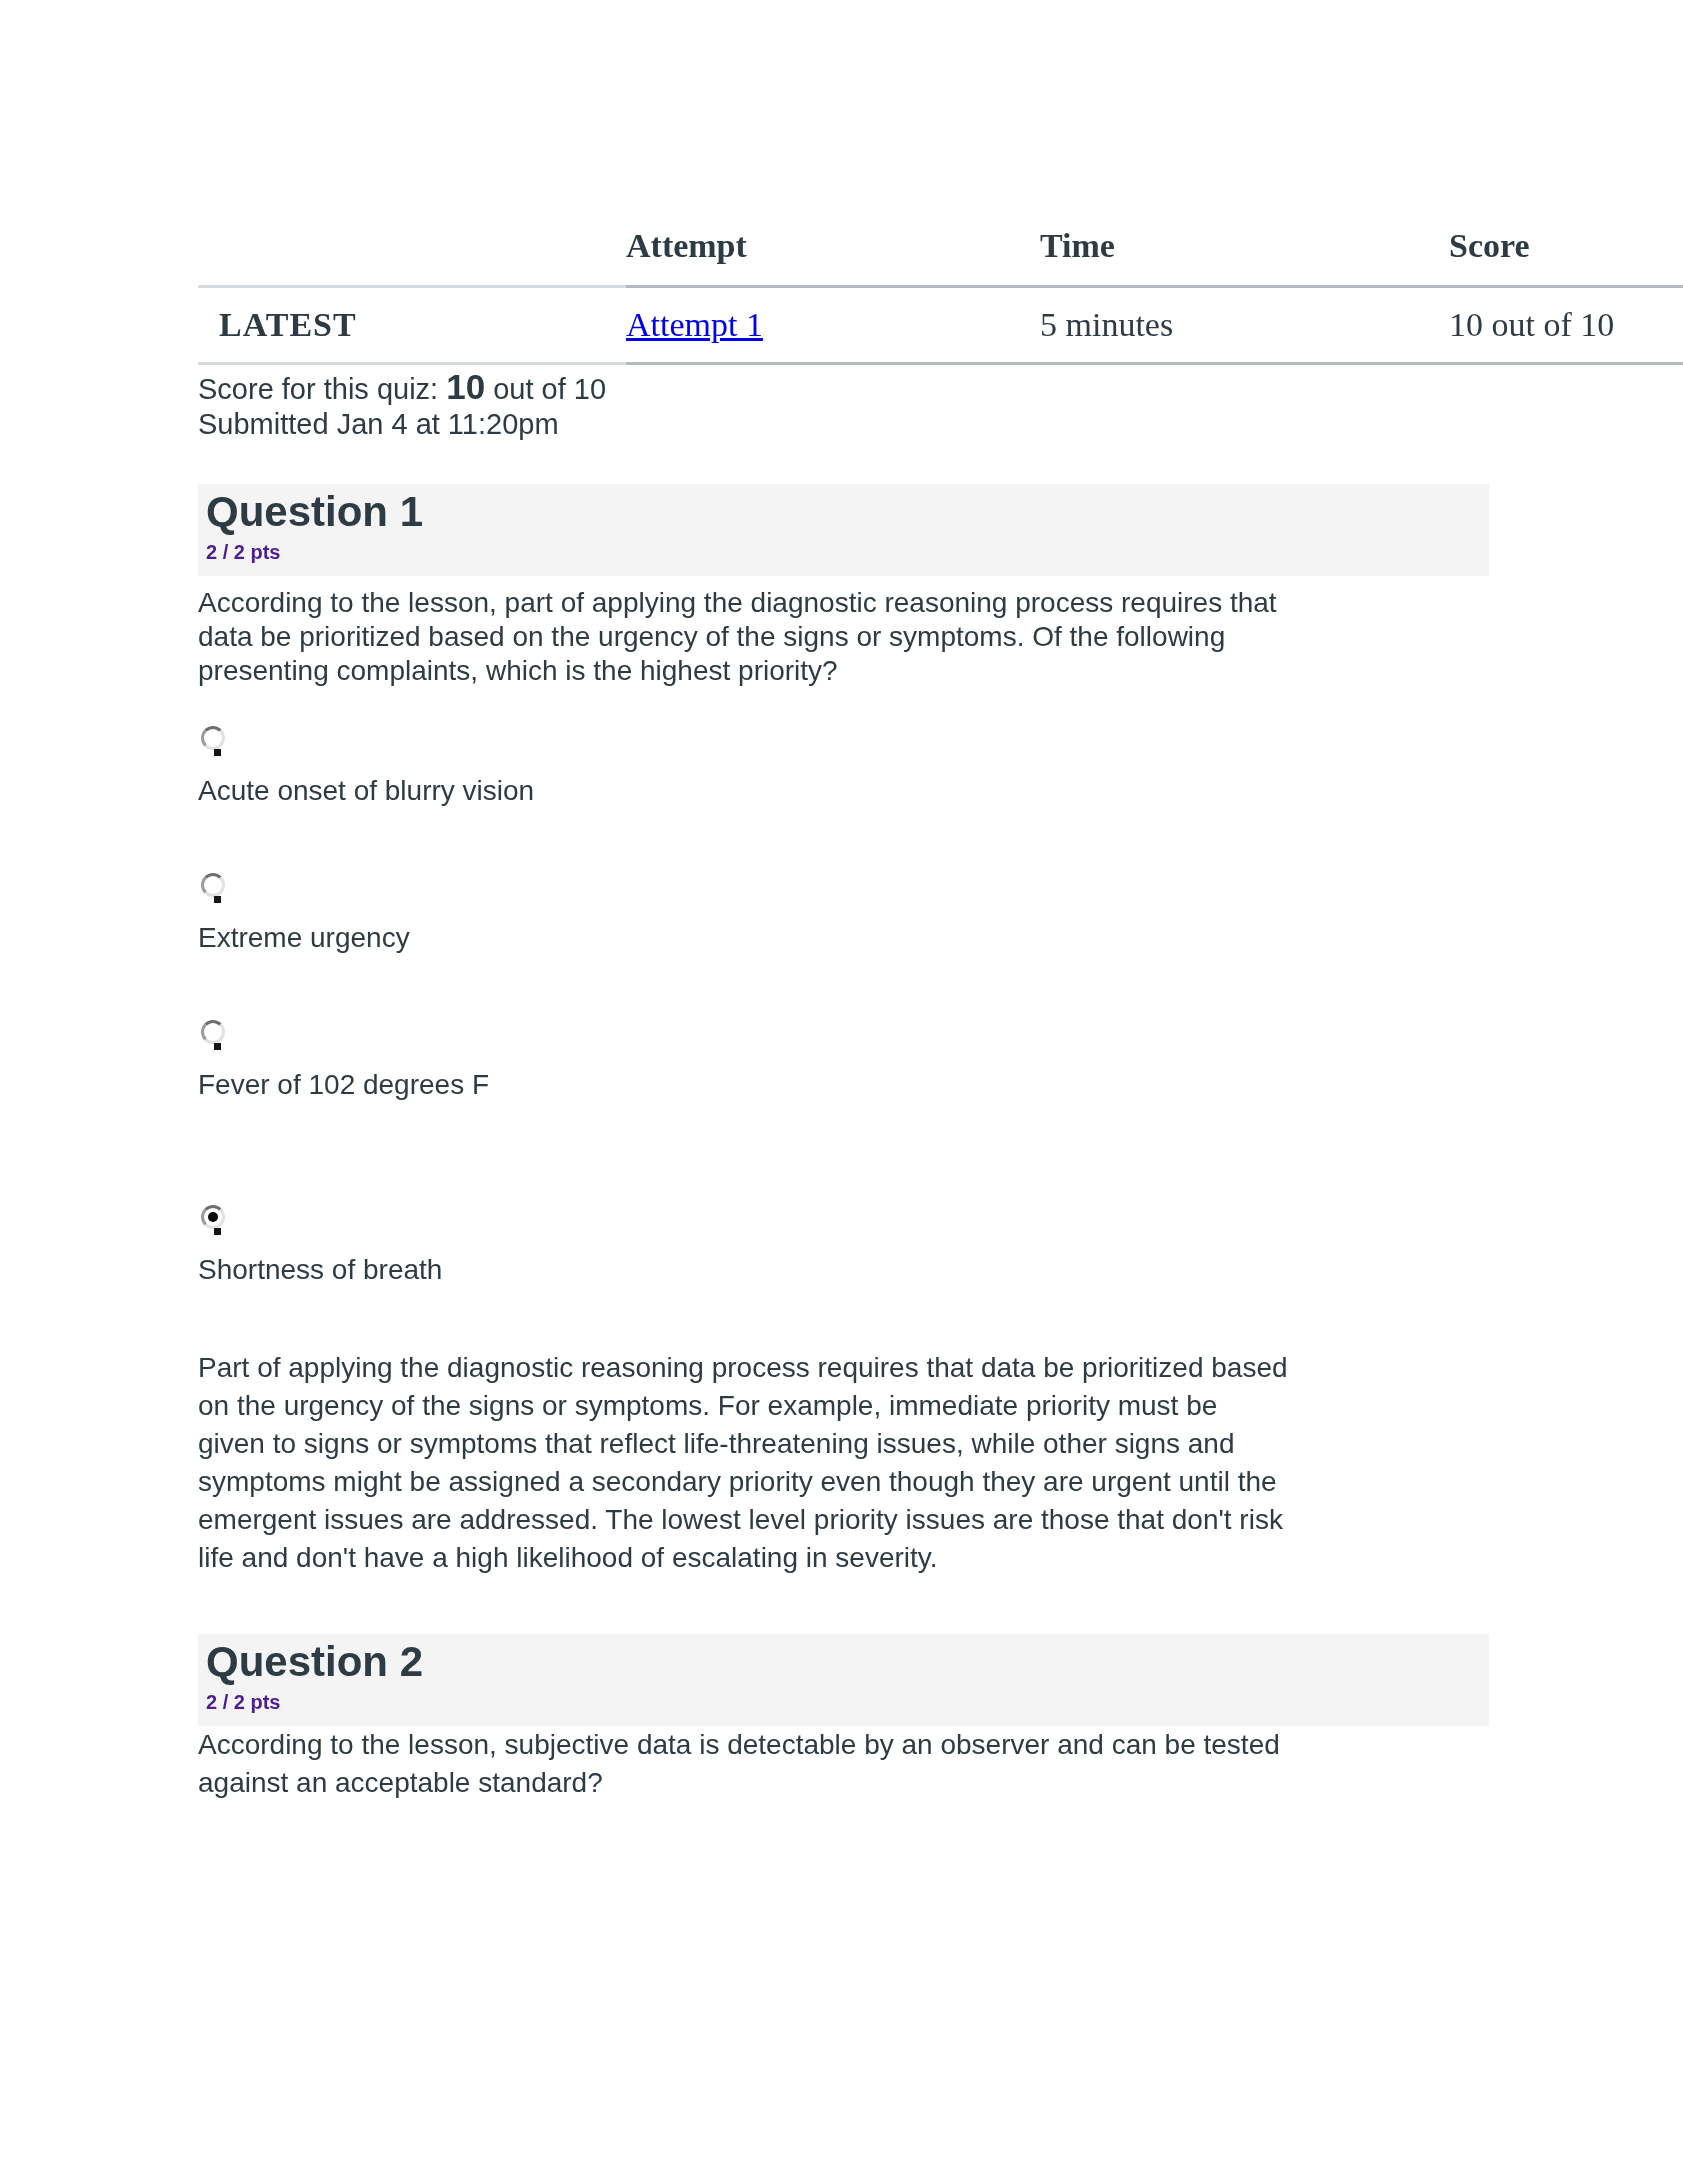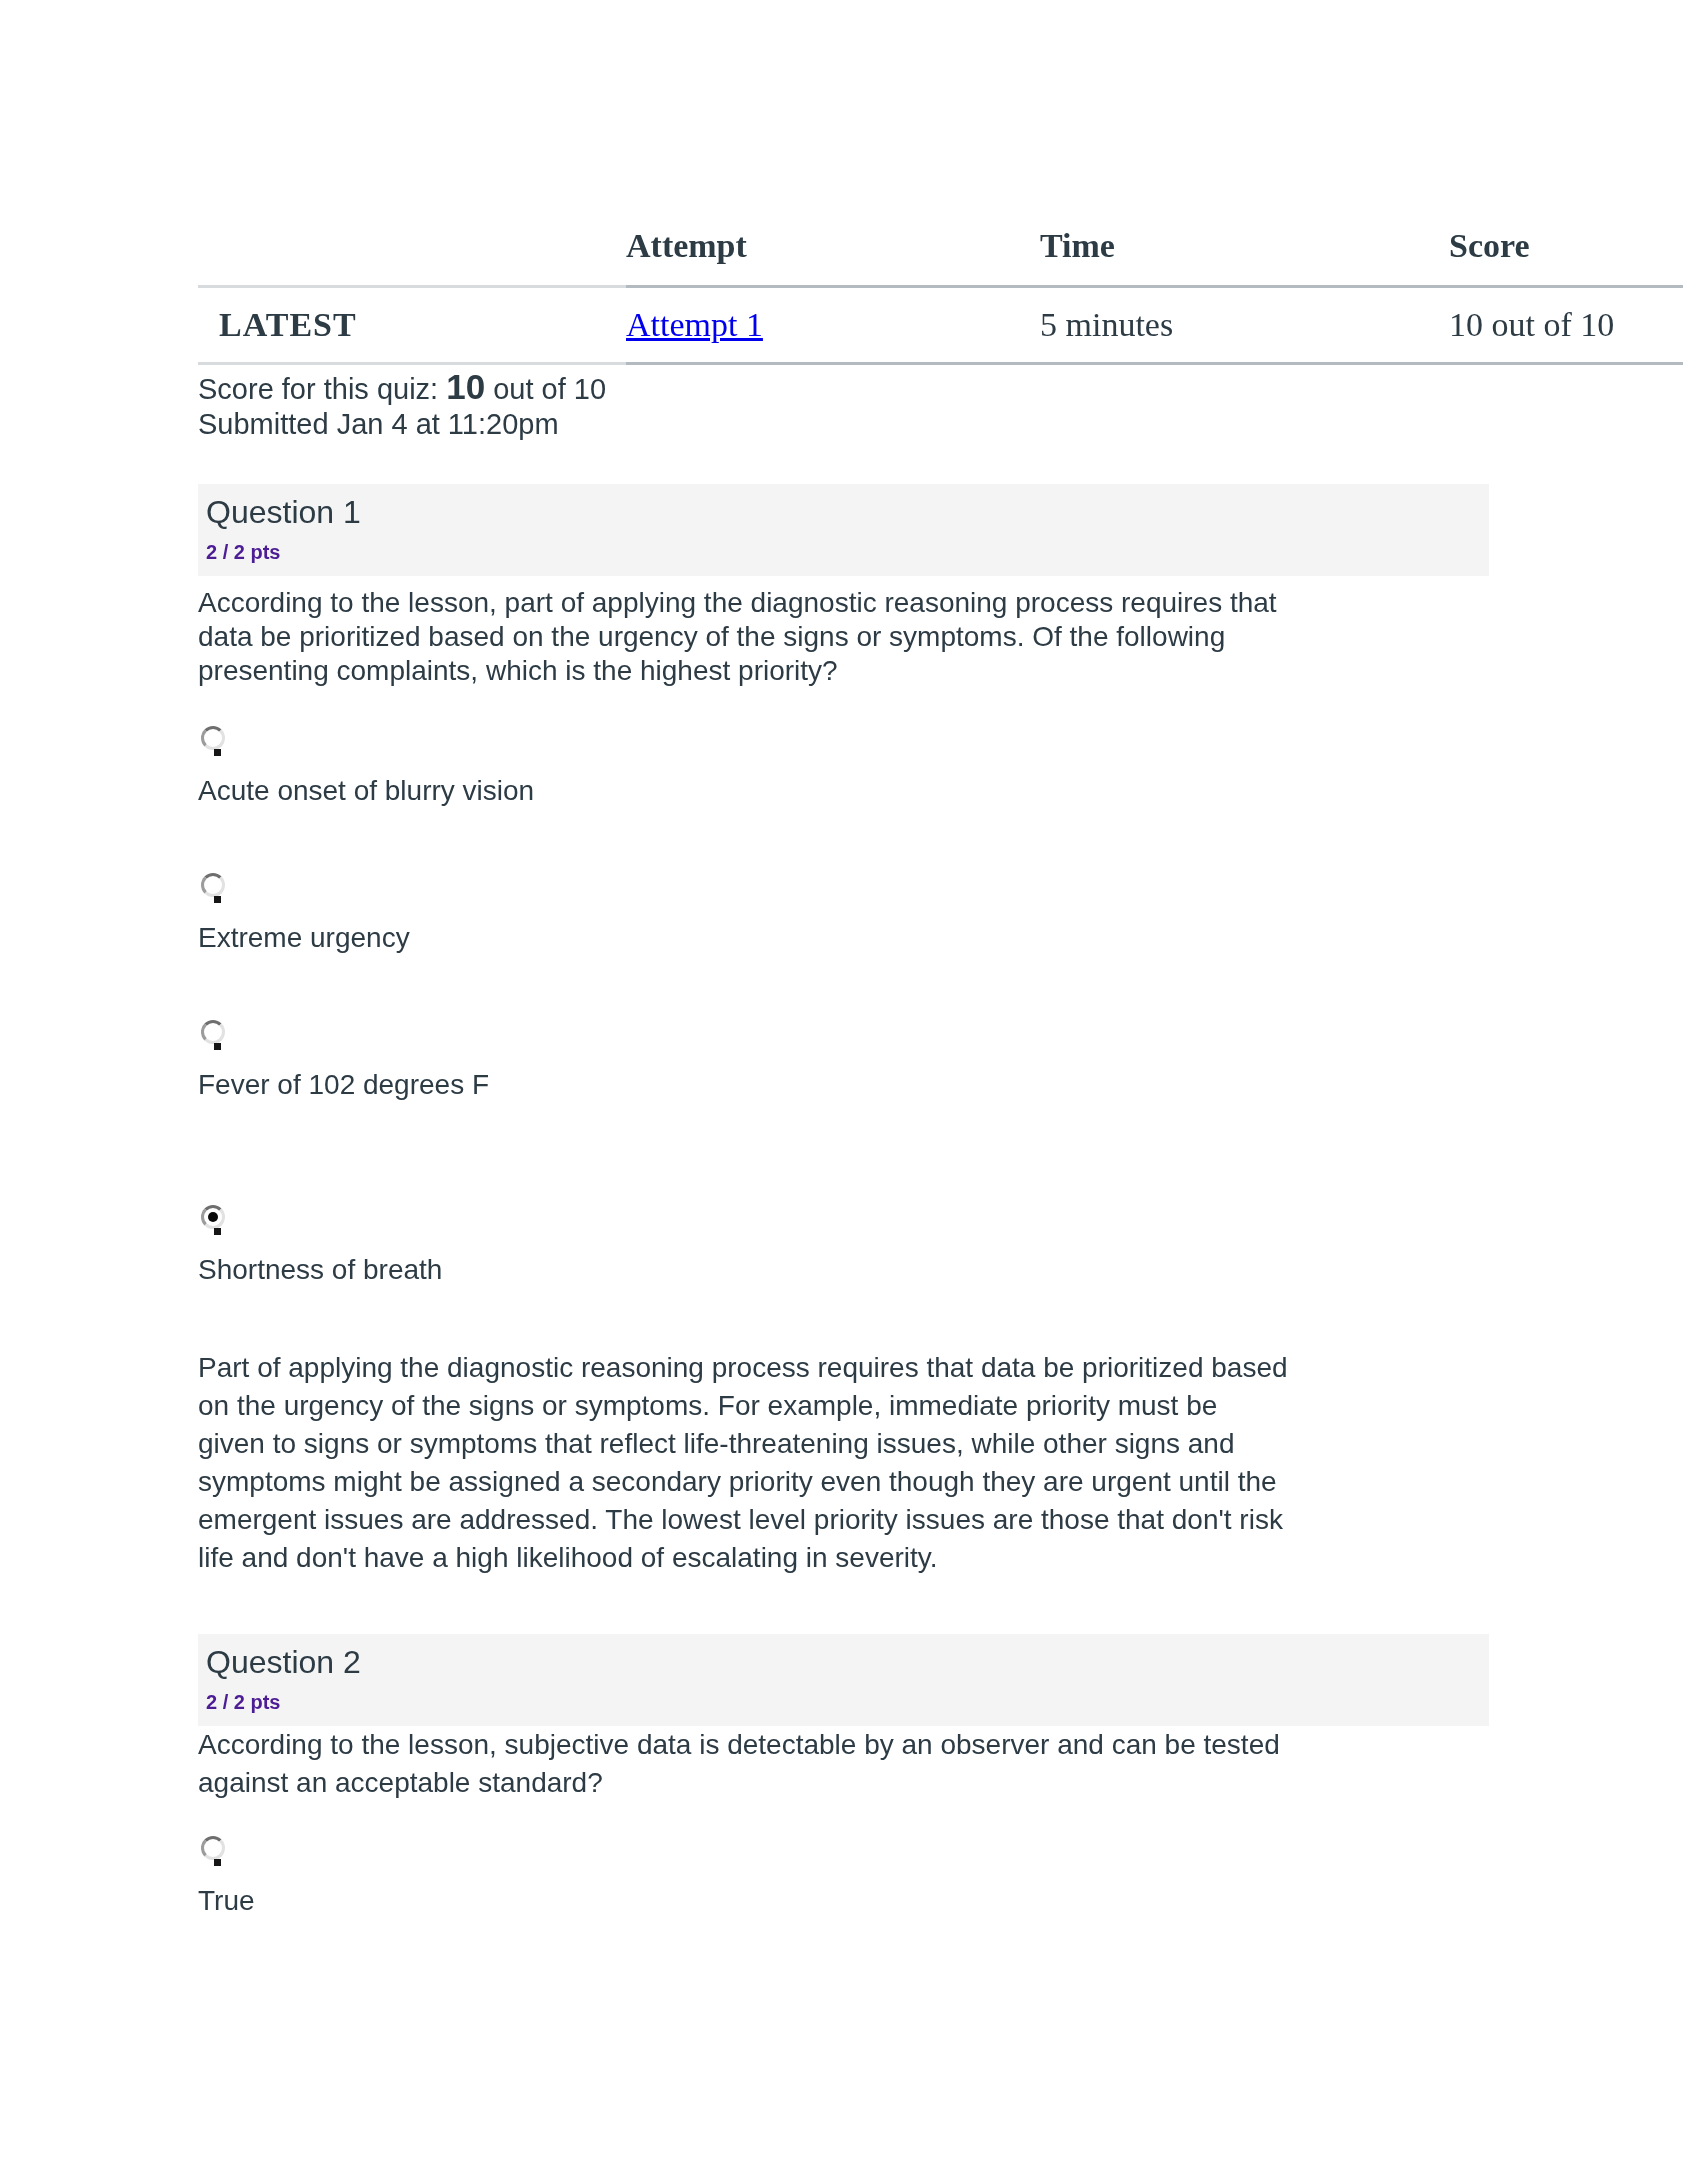--- a/index.html
+++ b/index.html
@@ -22,21 +22,21 @@
   .attempt-link{color:#0000ee;text-decoration:underline;cursor:pointer;}
   
   .summary{margin:4px 0 0 198px;font-size:29px;line-height:35px;}
   .summary .line{white-space:nowrap;}
   .summary .big{font-size:35px;font-weight:bold;line-height:35px;}
   
   .question{margin-left:198px;width:1291px;}
   .q1{margin-top:42px;}
   .q2{margin-top:57px;}
   .q-header{background:#f4f4f4;padding:6px 0 6px 8px;}
-  .q-title{font-size:32px;font-weight:normal;line-height:44px;}
+  .q-title{font-size:42px;font-weight:bold;line-height:44px;}
   .q-points{font-size:20px;font-weight:bold;line-height:36px;color:#4c1d95;}
   .q-prompt{margin-top:10px;width:1287px;font-size:28px;line-height:34px;white-space:pre-line;}
   .q2 .q-prompt{margin-top:0;line-height:38px;}
   .options{margin-top:38px;}
   .q2 .options{margin-top:34px;}
   .option{margin-bottom:65px;}
   .option:last-child{margin-bottom:0;}
   .option.extra-gap{padding-top:38px;}
   .option-label{margin-top:24px;font-size:28px;line-height:34px;}
   
@@ -113,20 +113,14 @@
 emergent issues are addressed. The lowest level priority issues are those that don't risk
 life and don't have a high likelihood of escalating in severity.</div>
 
 <div class="question q2">
   <div class="q-header">
     <div class="q-title">Question 2</div>
     <div class="q-points">2 / 2 pts</div>
   </div>
   <div class="q-prompt">According to the lesson, subjective data is detectable by an observer and can be tested
 against an acceptable standard?</div>
-  <div class="options">
-    <div class="option">
-      <span class="radio"></span>
-      <div class="option-label">True</div>
-    </div>
-  </div>
 </div>
 
 
 </body></html>

